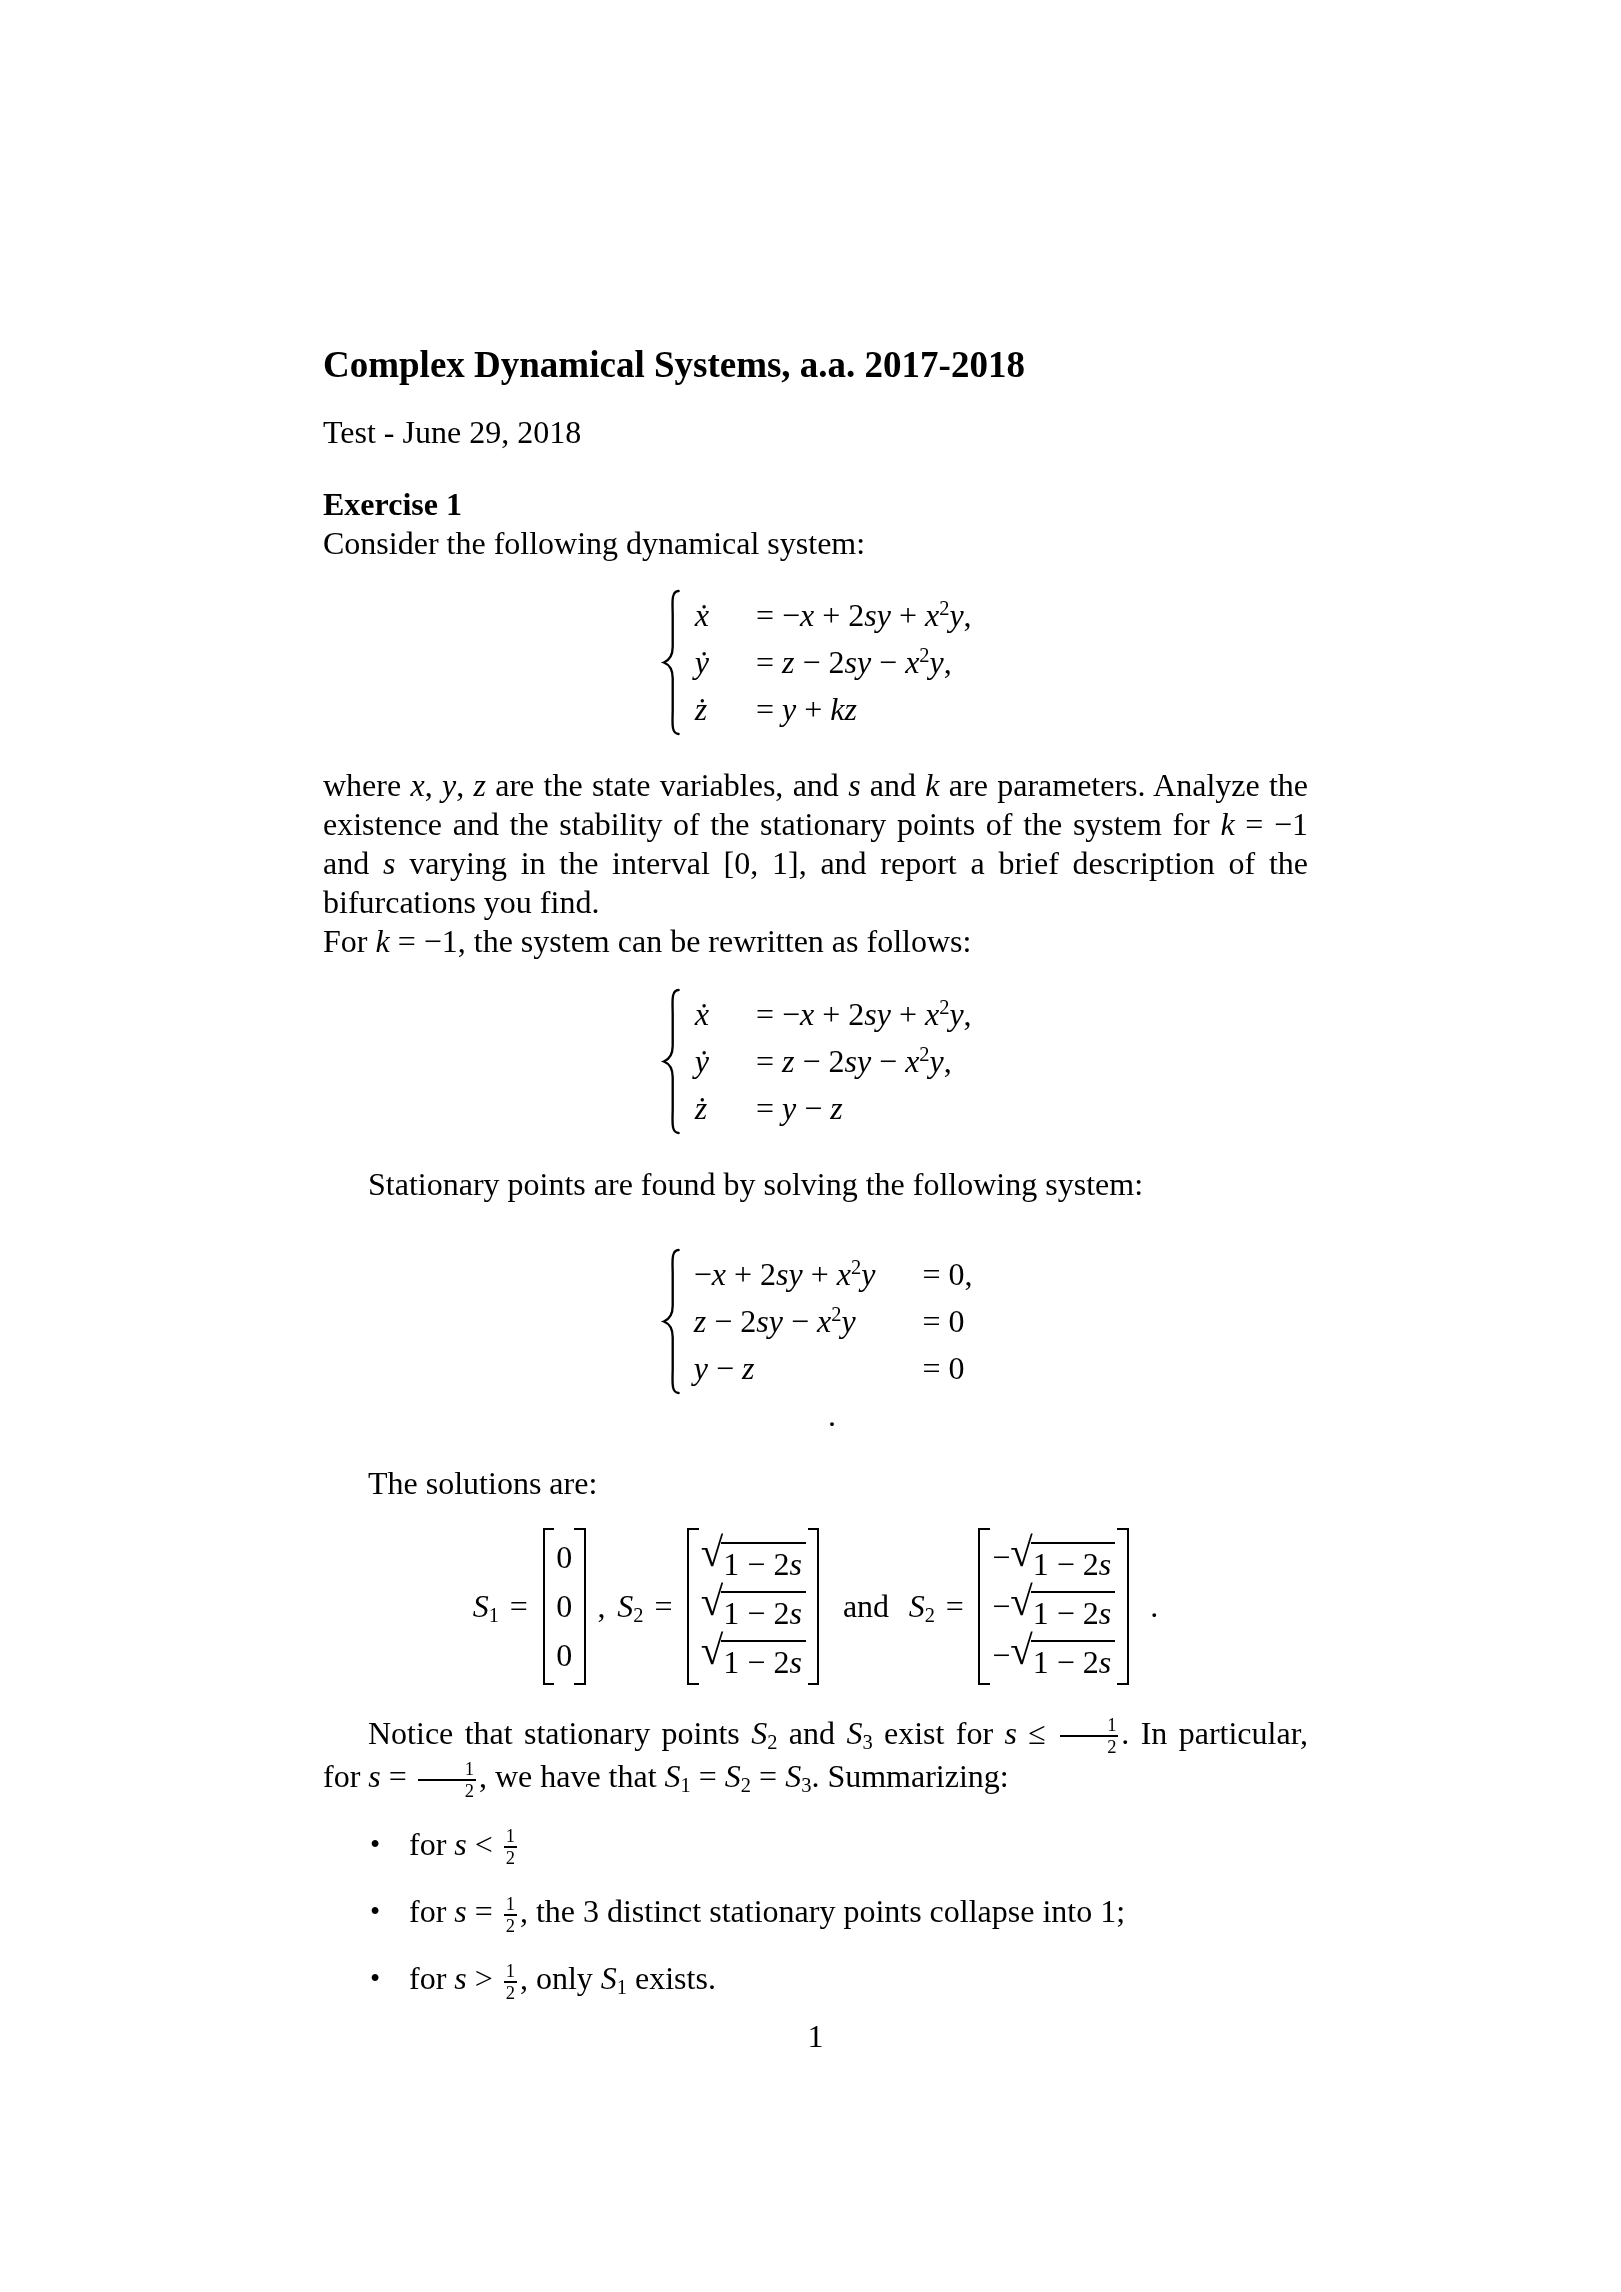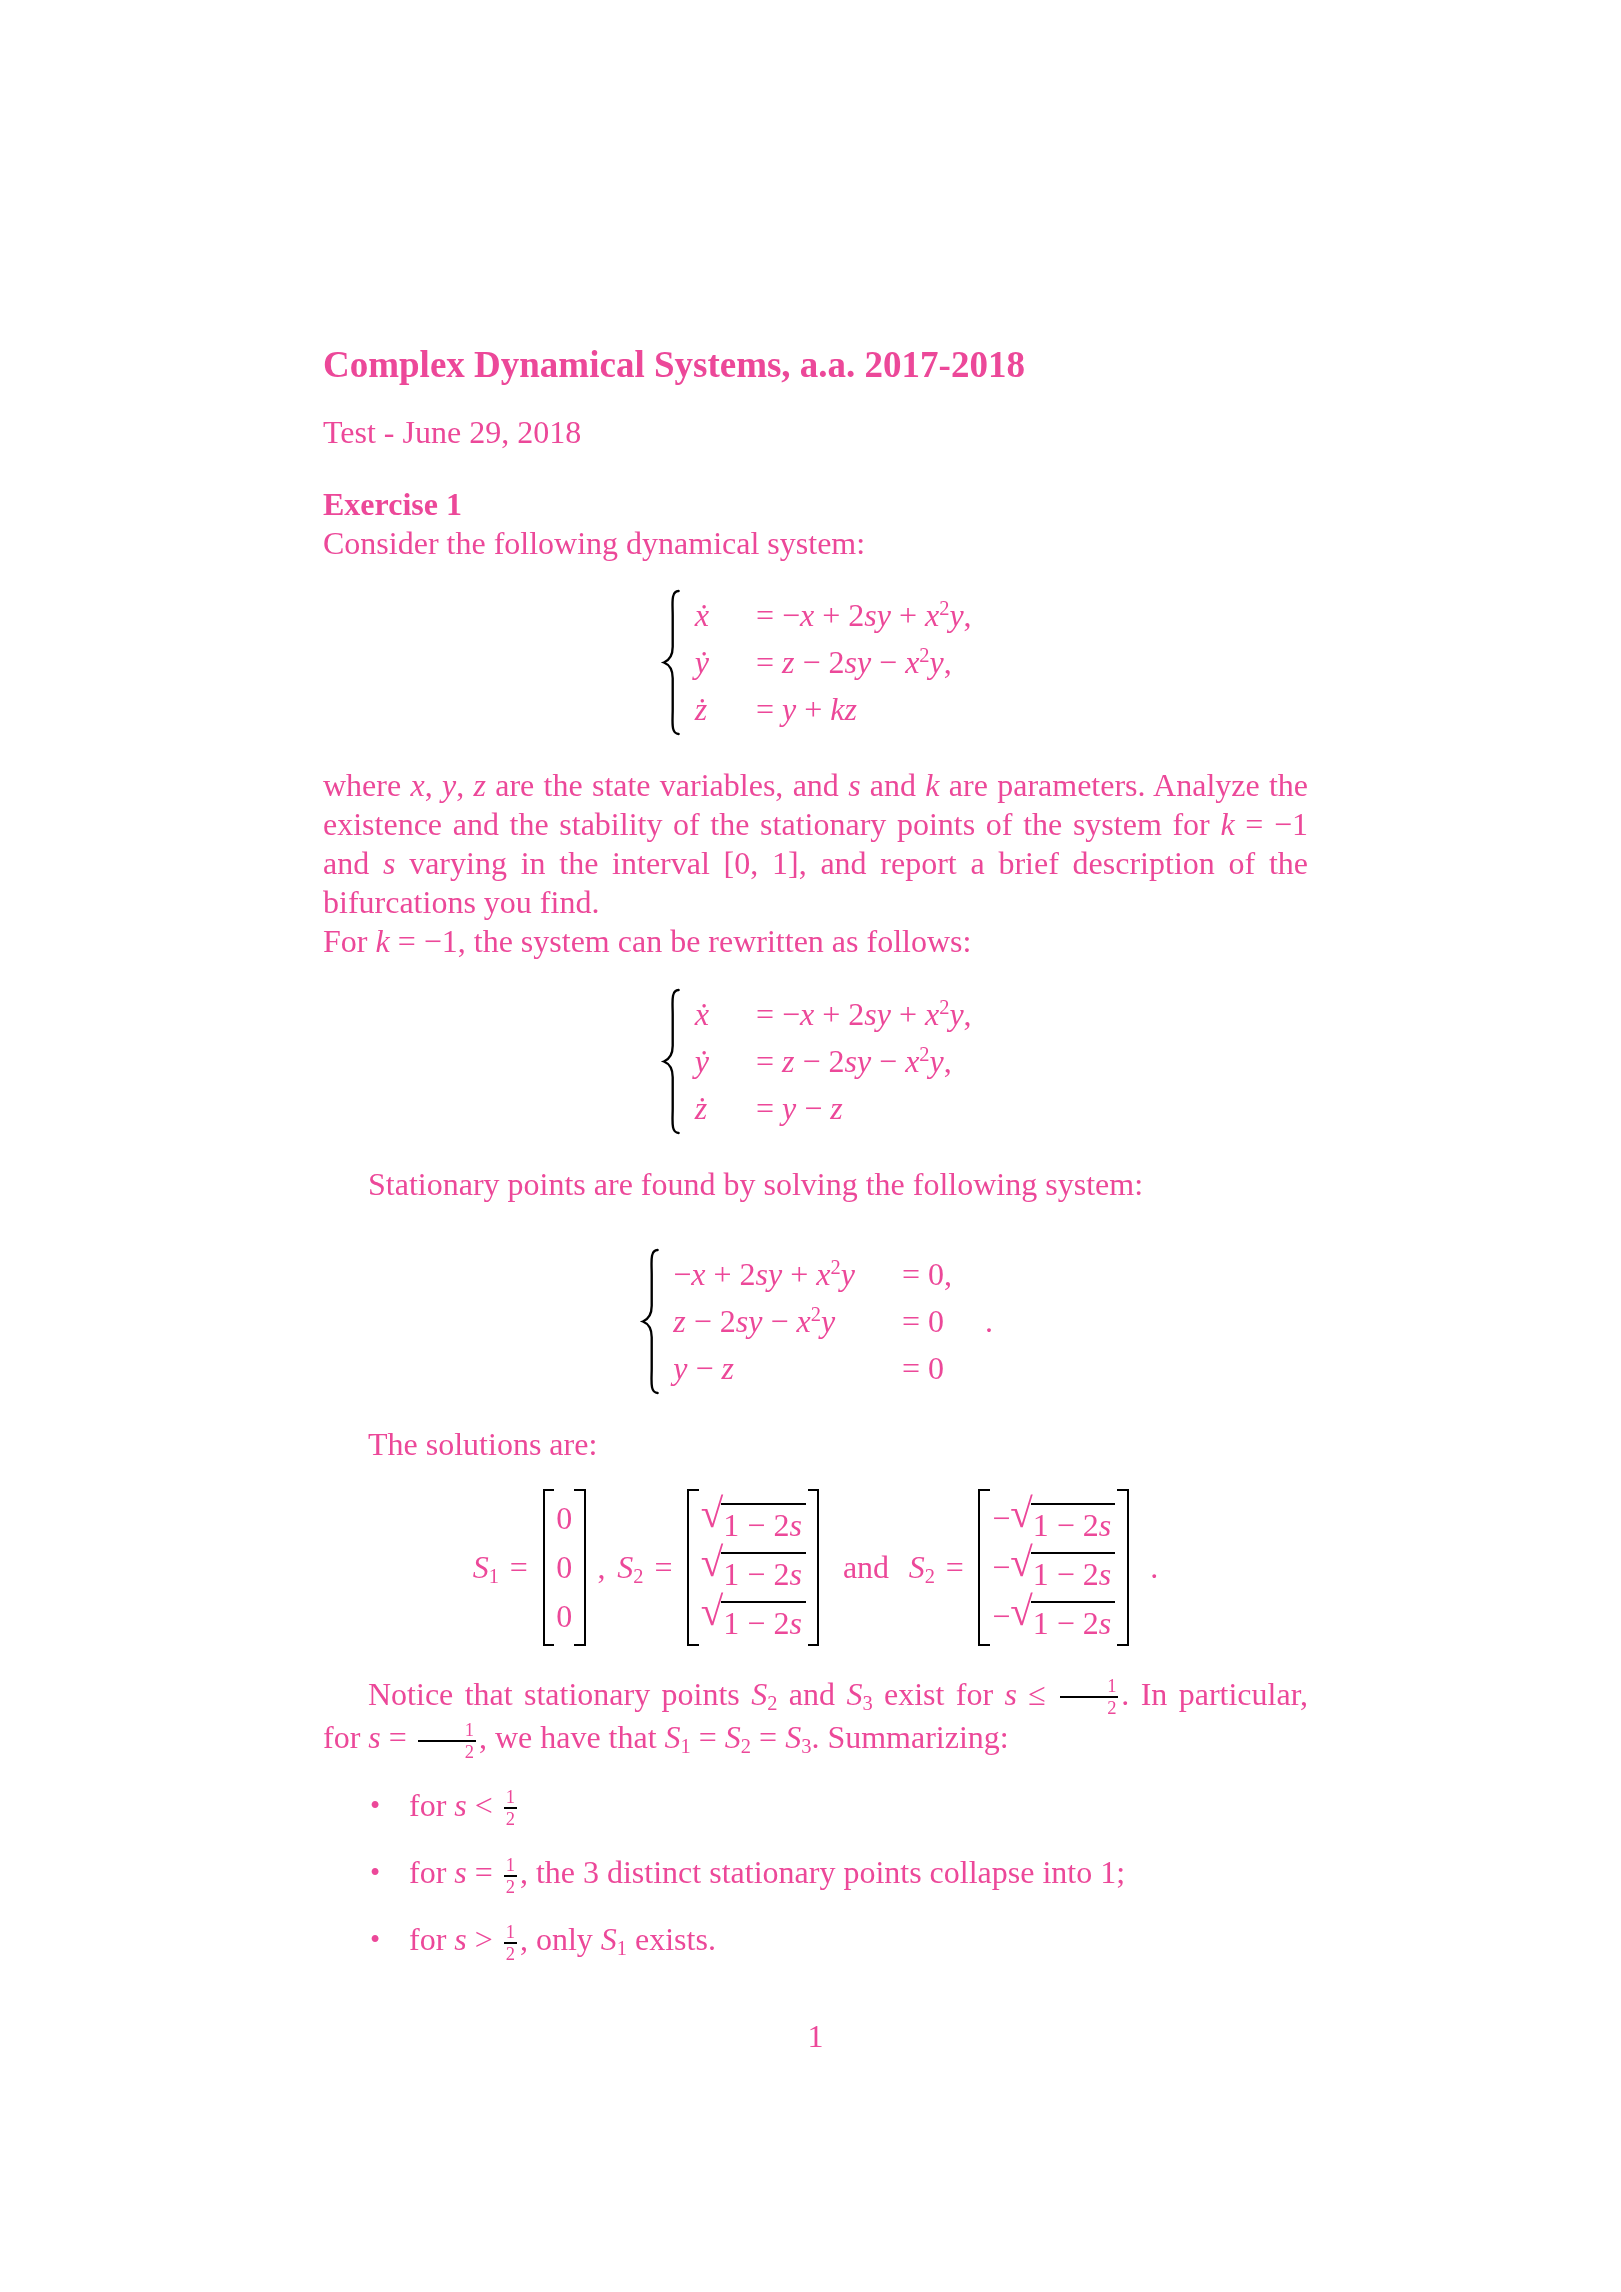--- a/index.html
+++ b/index.html
@@ -1,19 +1,19 @@
 <!DOCTYPE html>
 <html><head>
 <meta charset="utf-8">
 <style>
   html,body{margin:0;padding:0;background:#ffffff;}
   .page{
     position:relative;
     width:1621px;height:2293px;
-    background:#ffffff;color:#ec4899;
+    background:#ffffff;color:#000000;
     font-family:"Liberation Serif","DejaVu Serif",serif;
     font-size:32px;line-height:39px;
     overflow:hidden;
   }
   .content{position:absolute;left:323px;top:343px;width:985px;}
   h1.doc-title{font-size:37px;line-height:43px;font-weight:bold;margin:0 0 26.5px 0;}
   p{margin:0;}
   .subtitle{margin:4px 0 33px 0;}
   h2.sec{font-size:32px;line-height:39px;font-weight:bold;margin:8px 0 0 0;}
   .just{text-align:justify;}
@@ -21,21 +21,21 @@
   .mi{font-style:italic;font-family:"Liberation Serif","DejaVu Serif",serif;}
   sub{font-size:0.64em;vertical-align:-0.24em;line-height:0;font-style:normal;}
   sup{font-size:0.64em;vertical-align:0.55em;line-height:0;font-style:normal;}
   
   .display{display:flex;justify-content:center;align-items:center;margin:25.5px 0 29px 0;}
   .cases{display:flex;align-items:center;}
   .brace-svg{flex:0 0 auto;margin-right:11.8px;}
   .cgrid{display:grid;grid-template-columns:auto auto;column-gap:47px;}
   .cgrid .cell{line-height:47px;white-space:nowrap;}
   .cases-period{margin-left:33px;}
-  .disp-tight{margin:43px 0 29px 0;}
+  .disp-tight{margin:43px 0 29px 0;flex-direction:column;}
   
   .vec{position:relative;display:inline-flex;flex-direction:column;align-items:center;
        padding:4.9px 13.7px;margin:0 3.9px;}
   .vec::before,.vec::after{content:"";position:absolute;top:0;bottom:0;width:9.8px;}
   .vec::before{left:0;border-left:2.9px solid #000;border-top:2.9px solid #000;border-bottom:2.9px solid #000;}
   .vec::after{right:0;border-right:2.9px solid #000;border-top:2.9px solid #000;border-bottom:2.9px solid #000;}
   .vrow{height:49px;display:flex;align-items:center;justify-content:center;white-space:nowrap;}
   
   .sqrt{display:inline-flex;align-items:flex-start;}
   .rsign{font-size:41px;line-height:41px;margin-right:-2px;transform:translateY(-1px);}

